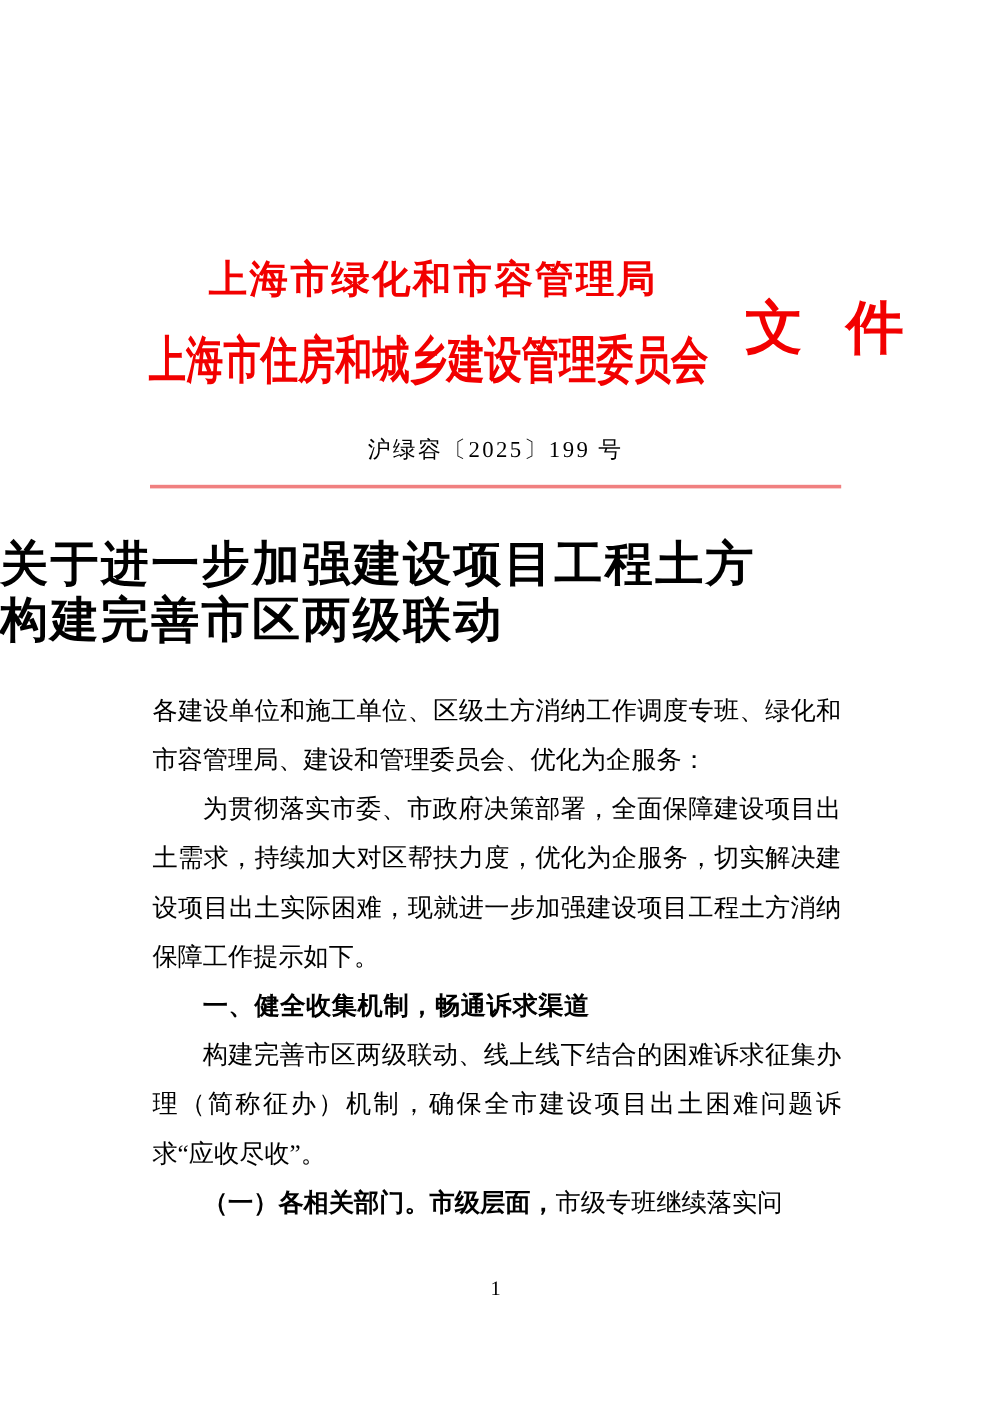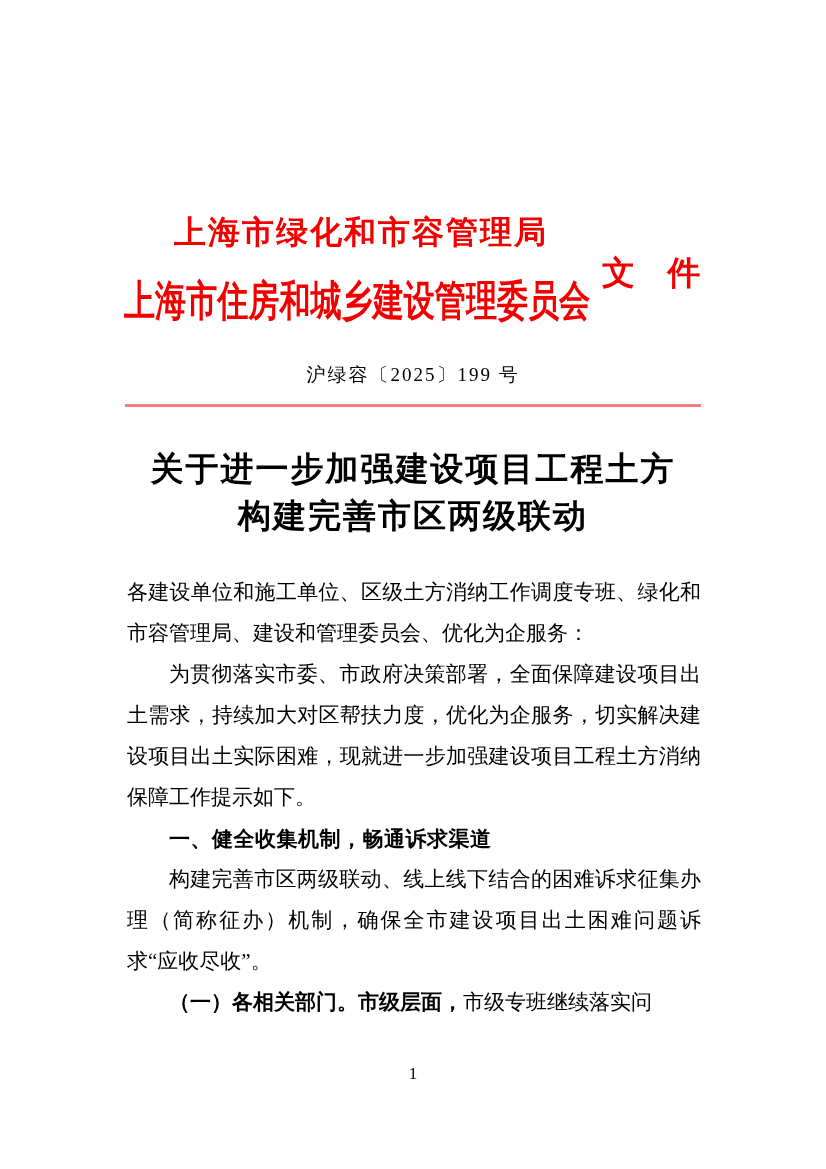--- a/index.html
+++ b/index.html
@@ -47,26 +47,26 @@
   .issuer-line2 {
     display: inline-block;
     font-size: 42px;
     font-weight: bold;
     color: #f20000;
     white-space: nowrap;
     transform: scaleX(0.74);
     transform-origin: left center;
   }
   .doc-type-label {
-    font-size: 33px;
+    font-size: 48px;
     font-weight: bold;
     color: #f20000;
     white-space: nowrap;
     letter-spacing: 12px;
-    margin-left: 4px;
+    margin-left: 23px;
     padding-top: 4px;
   }
 
   
   .doc-number {
     position: absolute;
     top: 362px;
     left: 0;
     width: 100%;
     text-align: center;
@@ -81,23 +81,22 @@
     height: 3px;
     background: #f08080;
   }
 
   
   .doc-title {
     position: absolute;
     top: 446px;
     left: 0;
     width: 100%;
-    text-align: center;
     font-weight: bold;
-    font-size: 33px;
+    font-size: 40px;
     line-height: 47px;
     letter-spacing: 2px;
   }
 
   
   .body-text {
     position: absolute;
     top: 572px;
     left: 127px;
     width: 574px;

